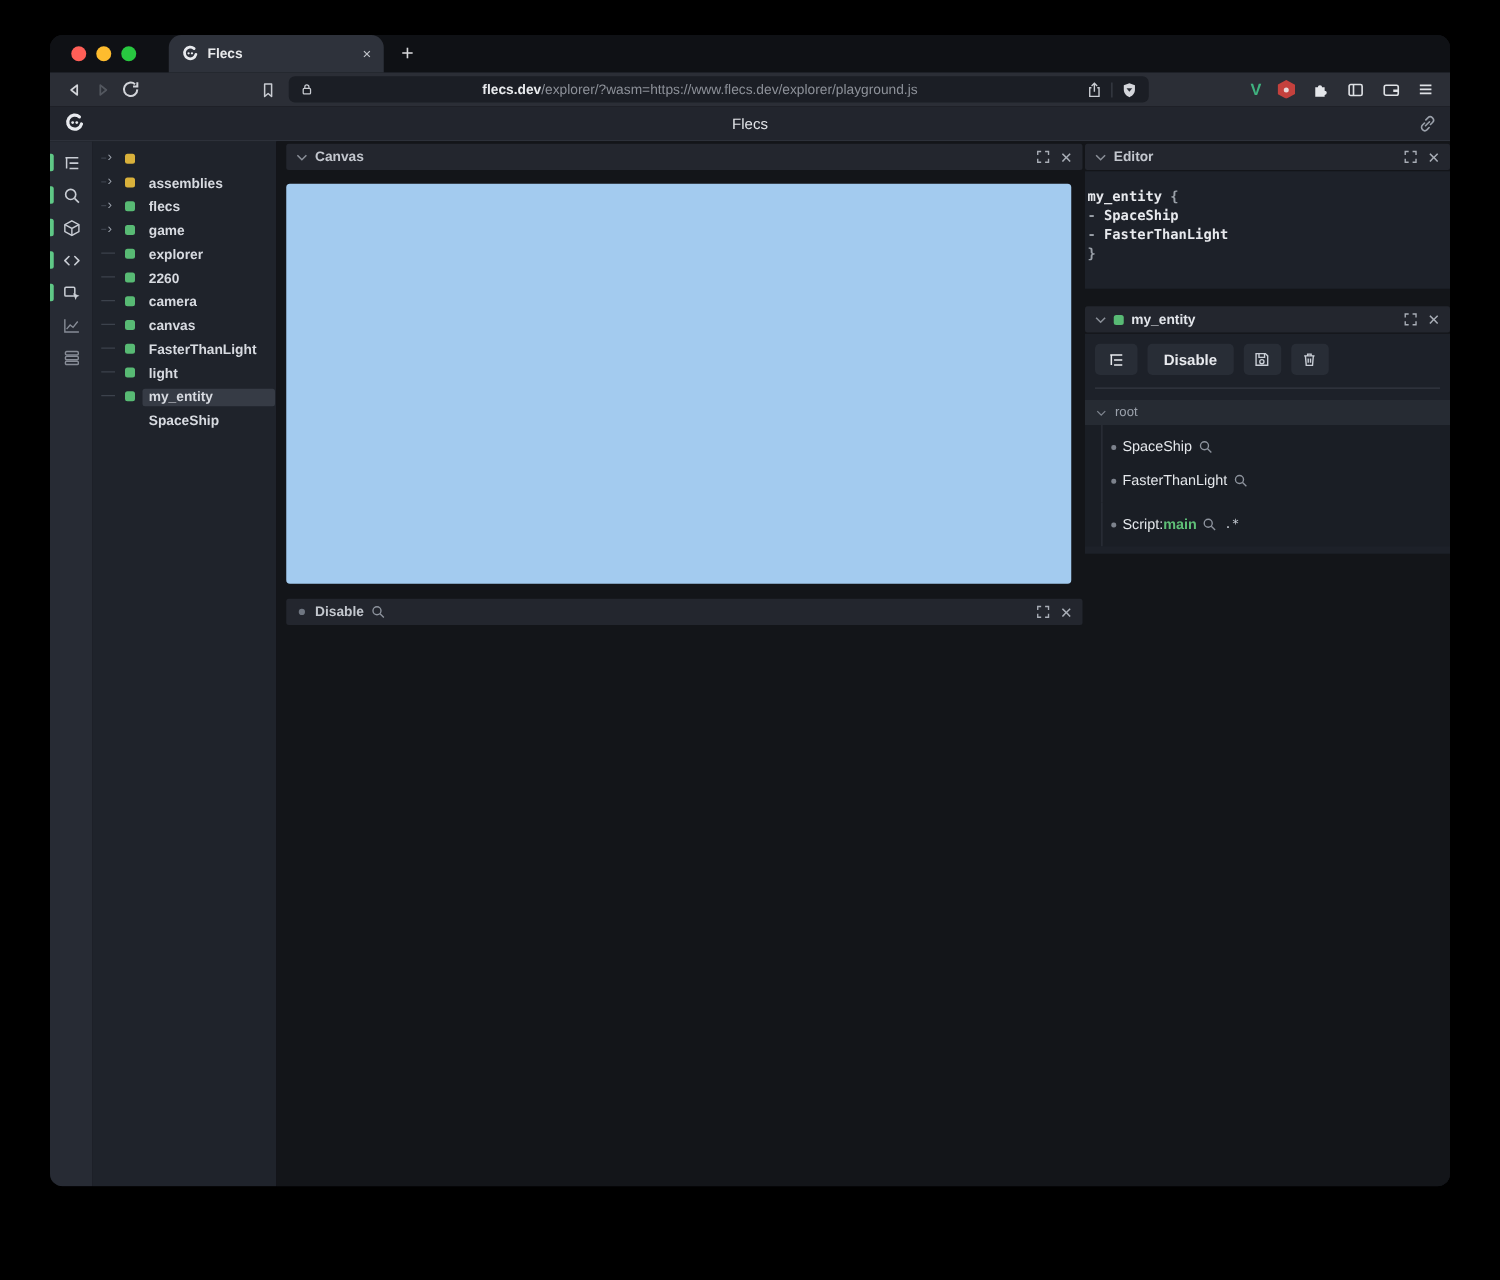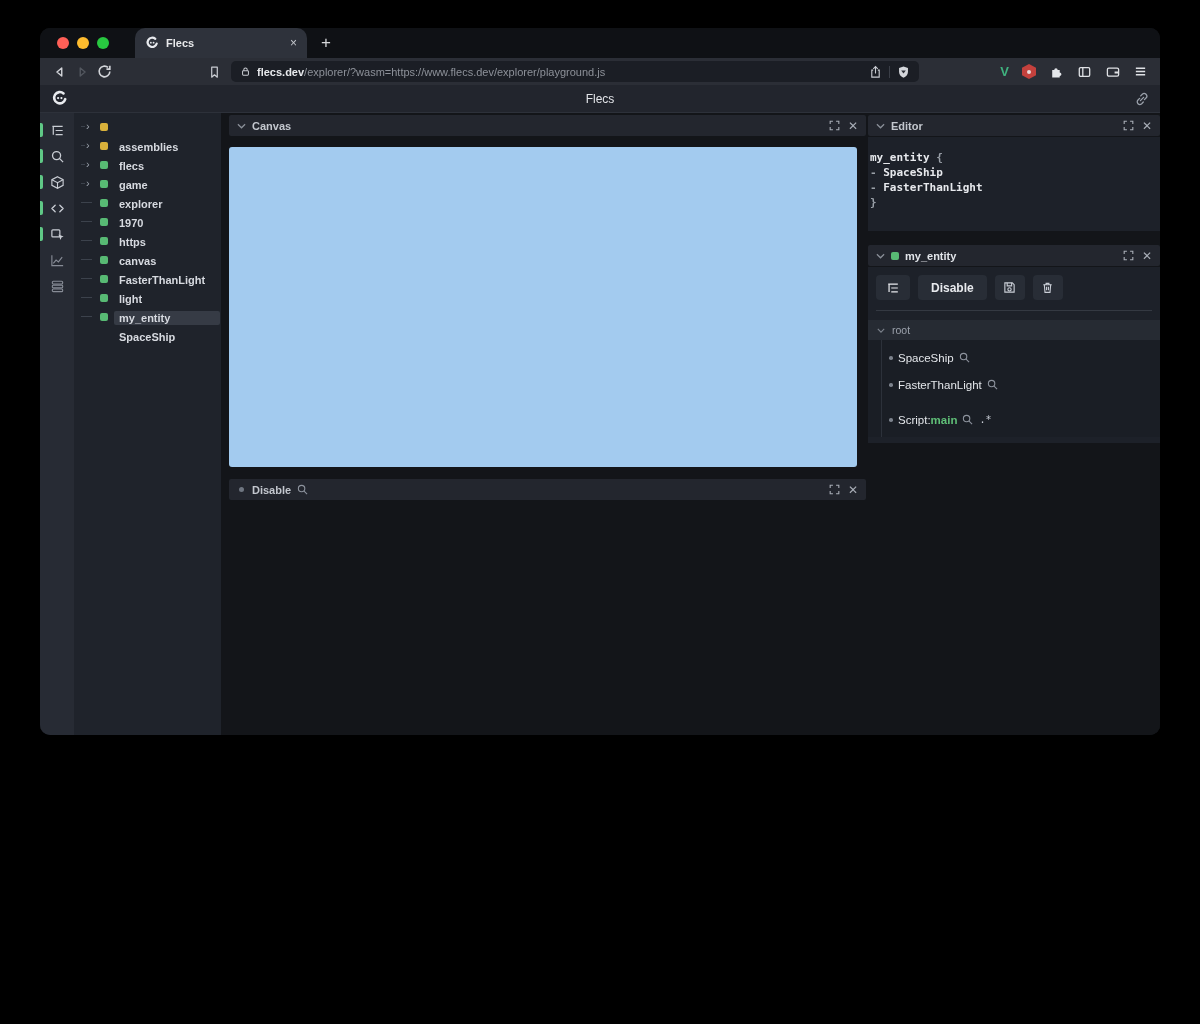--- a/index.html
+++ b/index.html
@@ -1,38 +1,38 @@
 <!DOCTYPE html>
 <html style="--entity-green: #58ba74; --canvas-blue: #a3cbef; --script-green: #5fbf77; --pill-green: #5fc886; --vue-green: #3fb27f; --ext-red: #c4413d;"><head>
 <meta charset="utf-8">
 <style>
   * { margin:0; padding:0; box-sizing:border-box; }
   html,body { width:1200px; height:1024px; background:#000; overflow:hidden;
     font-family:"Liberation Sans", sans-serif; }
   svg { display:block; }
 
-  .window { position:absolute; left:40px; top:28px; width:1120px; height:707px;
+  .window { position:absolute; left:40px; top:28px; width:1120px; height:921px;
     border-radius:10px; overflow:hidden; background:#15171c; display:flex; flex-direction:column; }
 
   
   .tabbar { height:30px; background:#0f1115; display:flex; align-items:flex-end; flex:none; }
   .traffic { display:flex; gap:8px; align-items:center; height:30px; padding-left:17px; margin-right:26px; }
   .tl { width:12px; height:12px; border-radius:50%; }
   .tab { width:172px; height:30px; background:#2e323b; border-radius:10px 10px 0 0;
     display:flex; align-items:center; padding:0 10px; gap:7px; }
   .tab-title { font-size:11px; font-weight:700; color:#e8e9eb; flex:1; }
   .tab-close { color:#c3c6cc; font-size:12px; line-height:1; cursor:default; }
   .newtab { color:#d6d7da; font-size:17px; font-weight:400; margin-left:14px; margin-bottom:5px; }
 
   .toolbar { height:27px; background:#2b2e36; display:flex; align-items:center; padding:0 9px; flex:none; }
   .navbtn { width:22px; height:22px; display:flex; align-items:center; justify-content:center; }
   .spacer-nav { width:88px; }
   .urlbar { width:688px; height:21px; background:#1b1e25; border-radius:5px;
     display:flex; align-items:center; padding:0 9px; gap:6px; margin-left:6px; }
-  .url-text { font-size:11px; color:#8d9199; white-space:nowrap; overflow:hidden; flex:1; }
+  .url-text { font-size:11px; color:#8d9199; white-space:nowrap; overflow:hidden; flex:1;text-align:center; }
   .url-text b { color:#e8eaed; font-weight:700; }
   .url-right { display:flex; align-items:center; gap:7px; }
   .url-sep { width:1px; height:12px; background:#3a3e47; }
   .ext-row { display:flex; align-items:center; gap:13px; margin-left:auto; padding-right:4px; }
   .vue-v { font-size:13px; font-weight:700; color:var(--vue-green); }
   .ext-red { width:14px; height:15px; background:var(--ext-red); position:relative;
     clip-path:polygon(50% 0,100% 25%,100% 75%,50% 100%,0 75%,0 25%); }
   .ext-red::after { content:""; position:absolute; left:5px; top:5.5px; width:4px; height:4px;
     border-radius:50%; background:#e9d9d9; }
 
@@ -313,28 +313,28 @@
               <span class="tr-chev">›</span>
             </span>
     <span class="tr-square" style="background: rgb(88, 186, 116);"></span>
     <span class="tr-label">explorer</span>
   </div>
           <div class="tree-row">
     <span class="tr-indent">
               <span class="tr-dash"></span>
             </span>
     <span class="tr-square" style="background: rgb(88, 186, 116);"></span>
-    <span class="tr-label">1970</span>
+    <span class="tr-label">2260</span>
   </div>
           <div class="tree-row">
     <span class="tr-indent">
               <span class="tr-dash"></span>
             </span>
     <span class="tr-square" style="background: rgb(88, 186, 116);"></span>
-    <span class="tr-label">https</span>
+    <span class="tr-label">camera</span>
   </div>
           <div class="tree-row">
     <span class="tr-indent">
               <span class="tr-dash"></span>
             </span>
     <span class="tr-square" style="background: rgb(88, 186, 116);"></span>
     <span class="tr-label">canvas</span>
   </div>
           <div class="tree-row">
     <span class="tr-indent">

